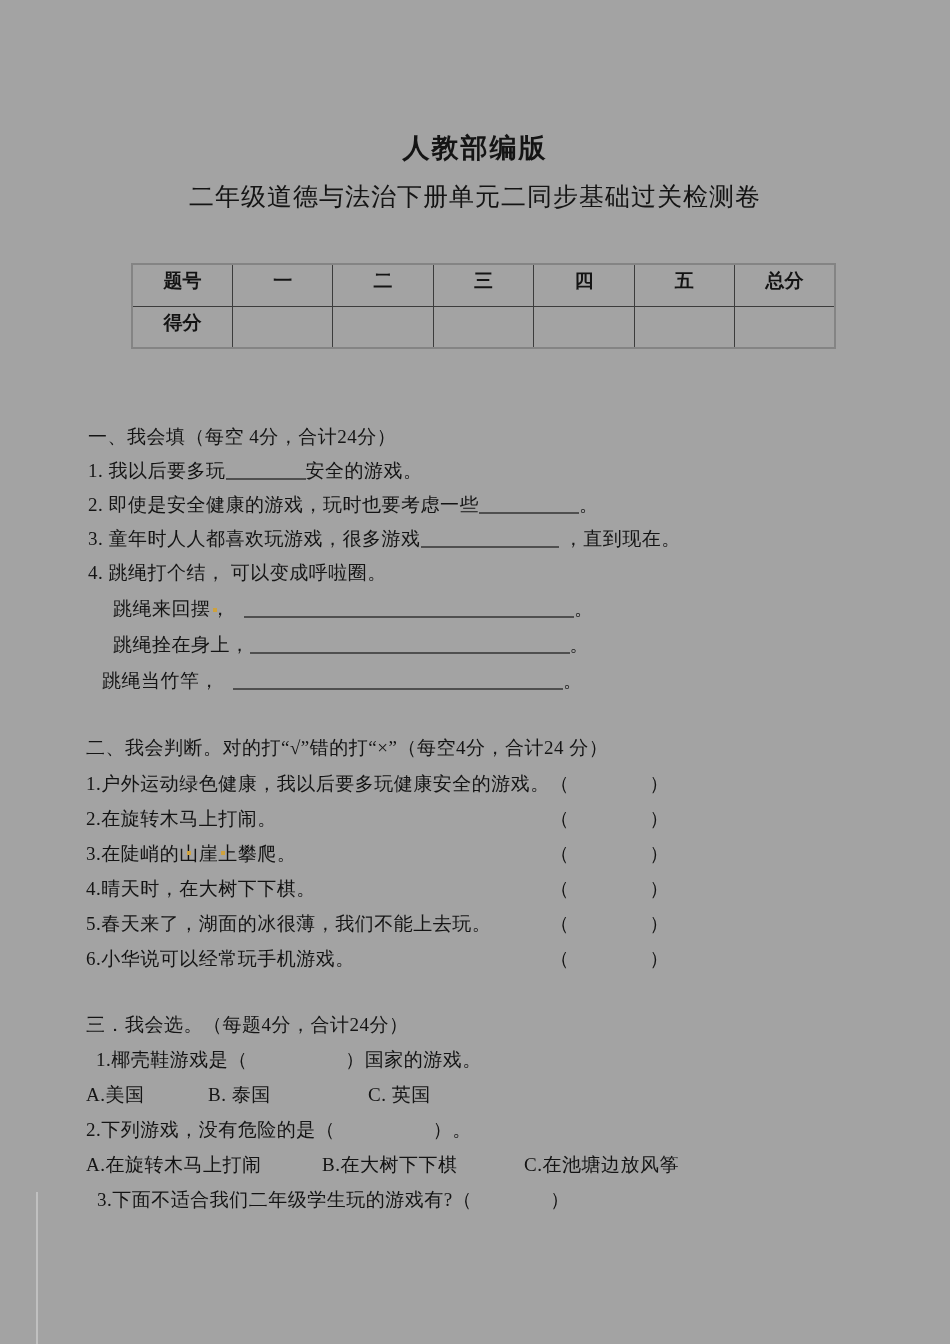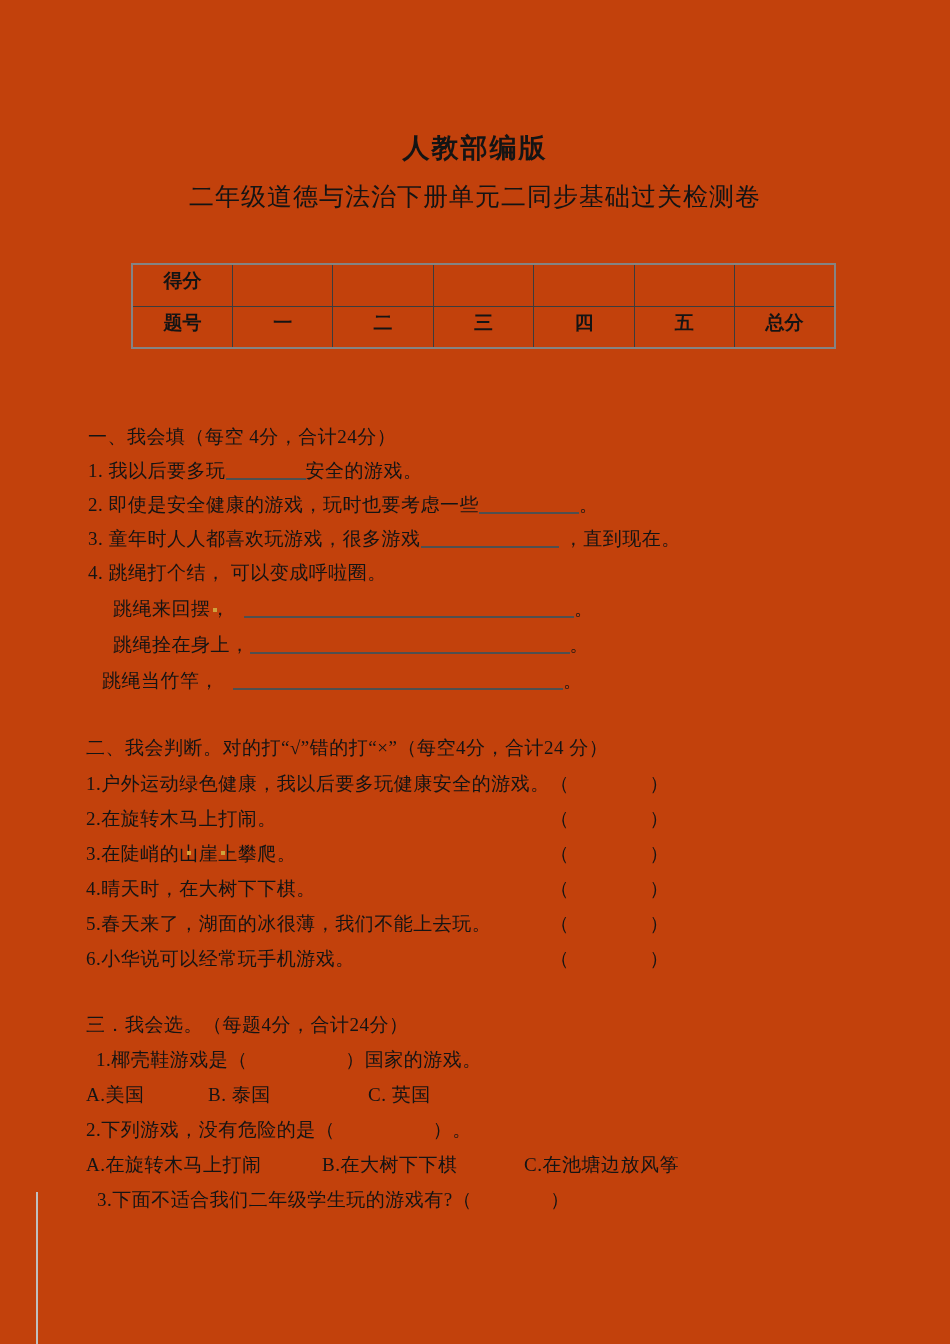--- a/index.html
+++ b/index.html
@@ -1,20 +1,20 @@
 <!DOCTYPE html>
 <html><head>
 <meta charset="utf-8">
 <style>
   * { margin:0; padding:0; box-sizing:border-box; }
   html,body { background:#ffffff; }
   .page {
     position:relative;
     width:950px; height:1344px;
-    background:#c2410c;
+    background:#a3a3a3;
     font-family:"Liberation Serif","DejaVu Serif",serif;
     color:#141414;
     overflow:hidden;
   }
   .line { position:absolute; left:0; right:0; white-space:nowrap; font-size:19px; letter-spacing:.5px; }
   .txt  { position:absolute; white-space:nowrap; }
 
   
   .edition-title { position:absolute; top:130px; left:0; right:0; text-align:center;
                    font-size:27px; font-weight:bold; letter-spacing:2px; }
@@ -66,36 +66,36 @@
 
 <div class="page">
 
   <div class="edition-title">人教部编版</div>
   <div class="exam-title">二年级道德与法治下册单元二同步基础过关检测卷</div>
 
 
   <table class="score-table">
     <tbody>
         <tr>
+      <td>题号</td>
+      <td>一</td>
+      <td>二</td>
+      <td>三</td>
+      <td>四</td>
+      <td>五</td>
+      <td>总分</td>
+    </tr>
+    <tr>
       <td>得分</td>
       <td></td>
       <td></td>
       <td></td>
       <td></td>
       <td></td>
       <td></td>
-    </tr>
-    <tr>
-      <td>题号</td>
-      <td>一</td>
-      <td>二</td>
-      <td>三</td>
-      <td>四</td>
-      <td>五</td>
-      <td>总分</td>
     </tr>
   </tbody>
     </table>
 
   <div class="line" style="top:424px">
     <span class="txt" style="left:88px">一、我会填（每空 4分，合计24分）</span>
   </div>
   <div class="line" style="top:458px">
     <span class="txt" style="left:88px"><span>1. 我以后要多玩</span><span class="q-blank bw-q1"></span><span>安全的游戏。</span></span>
   </div>

